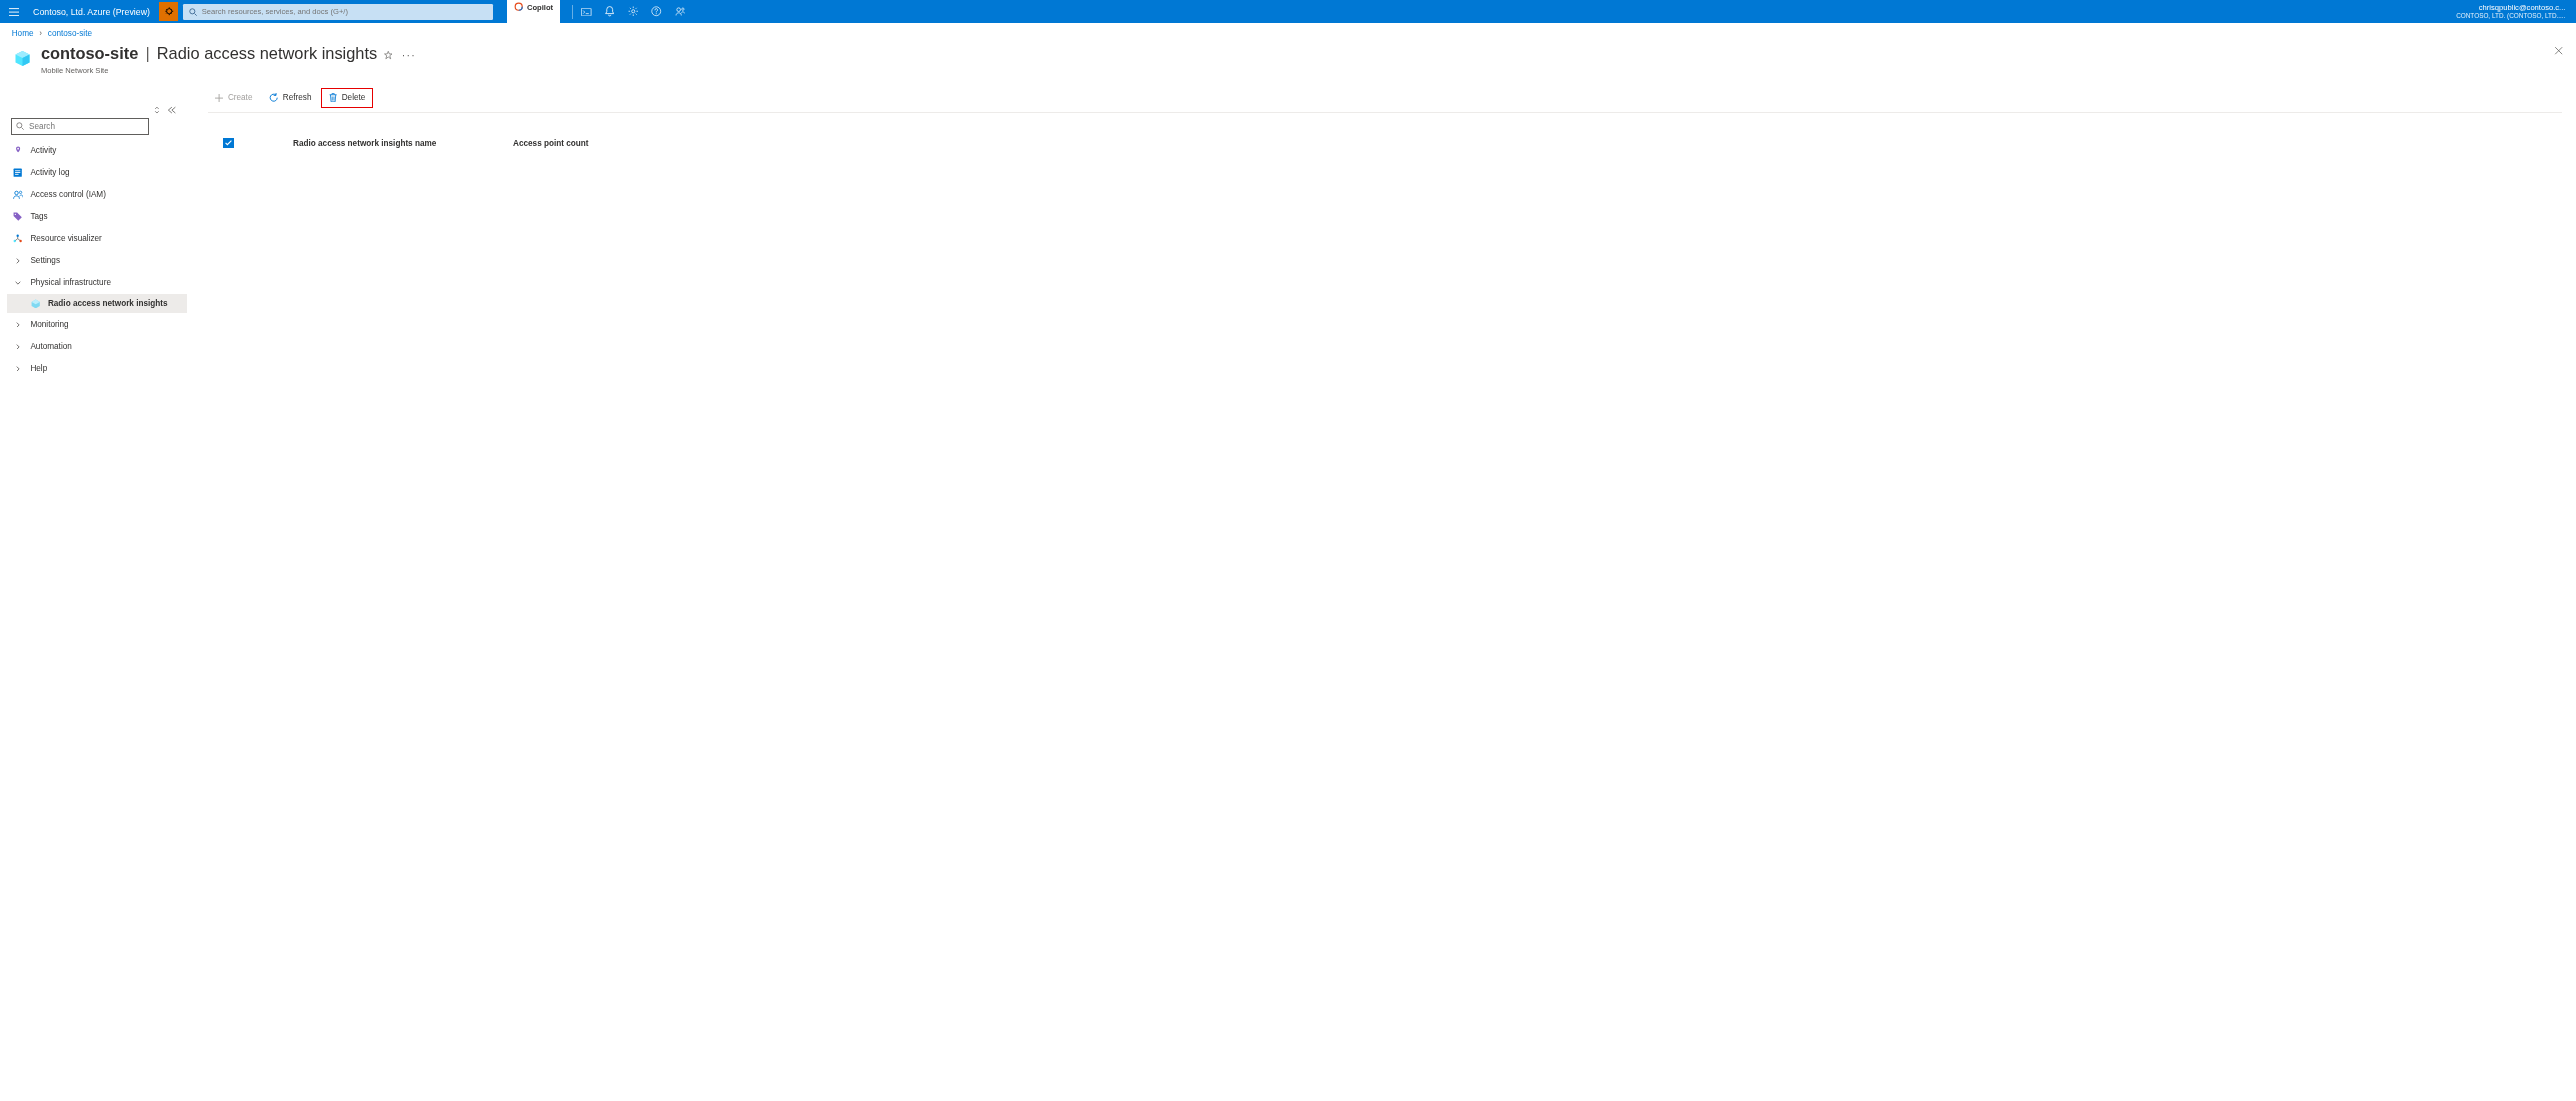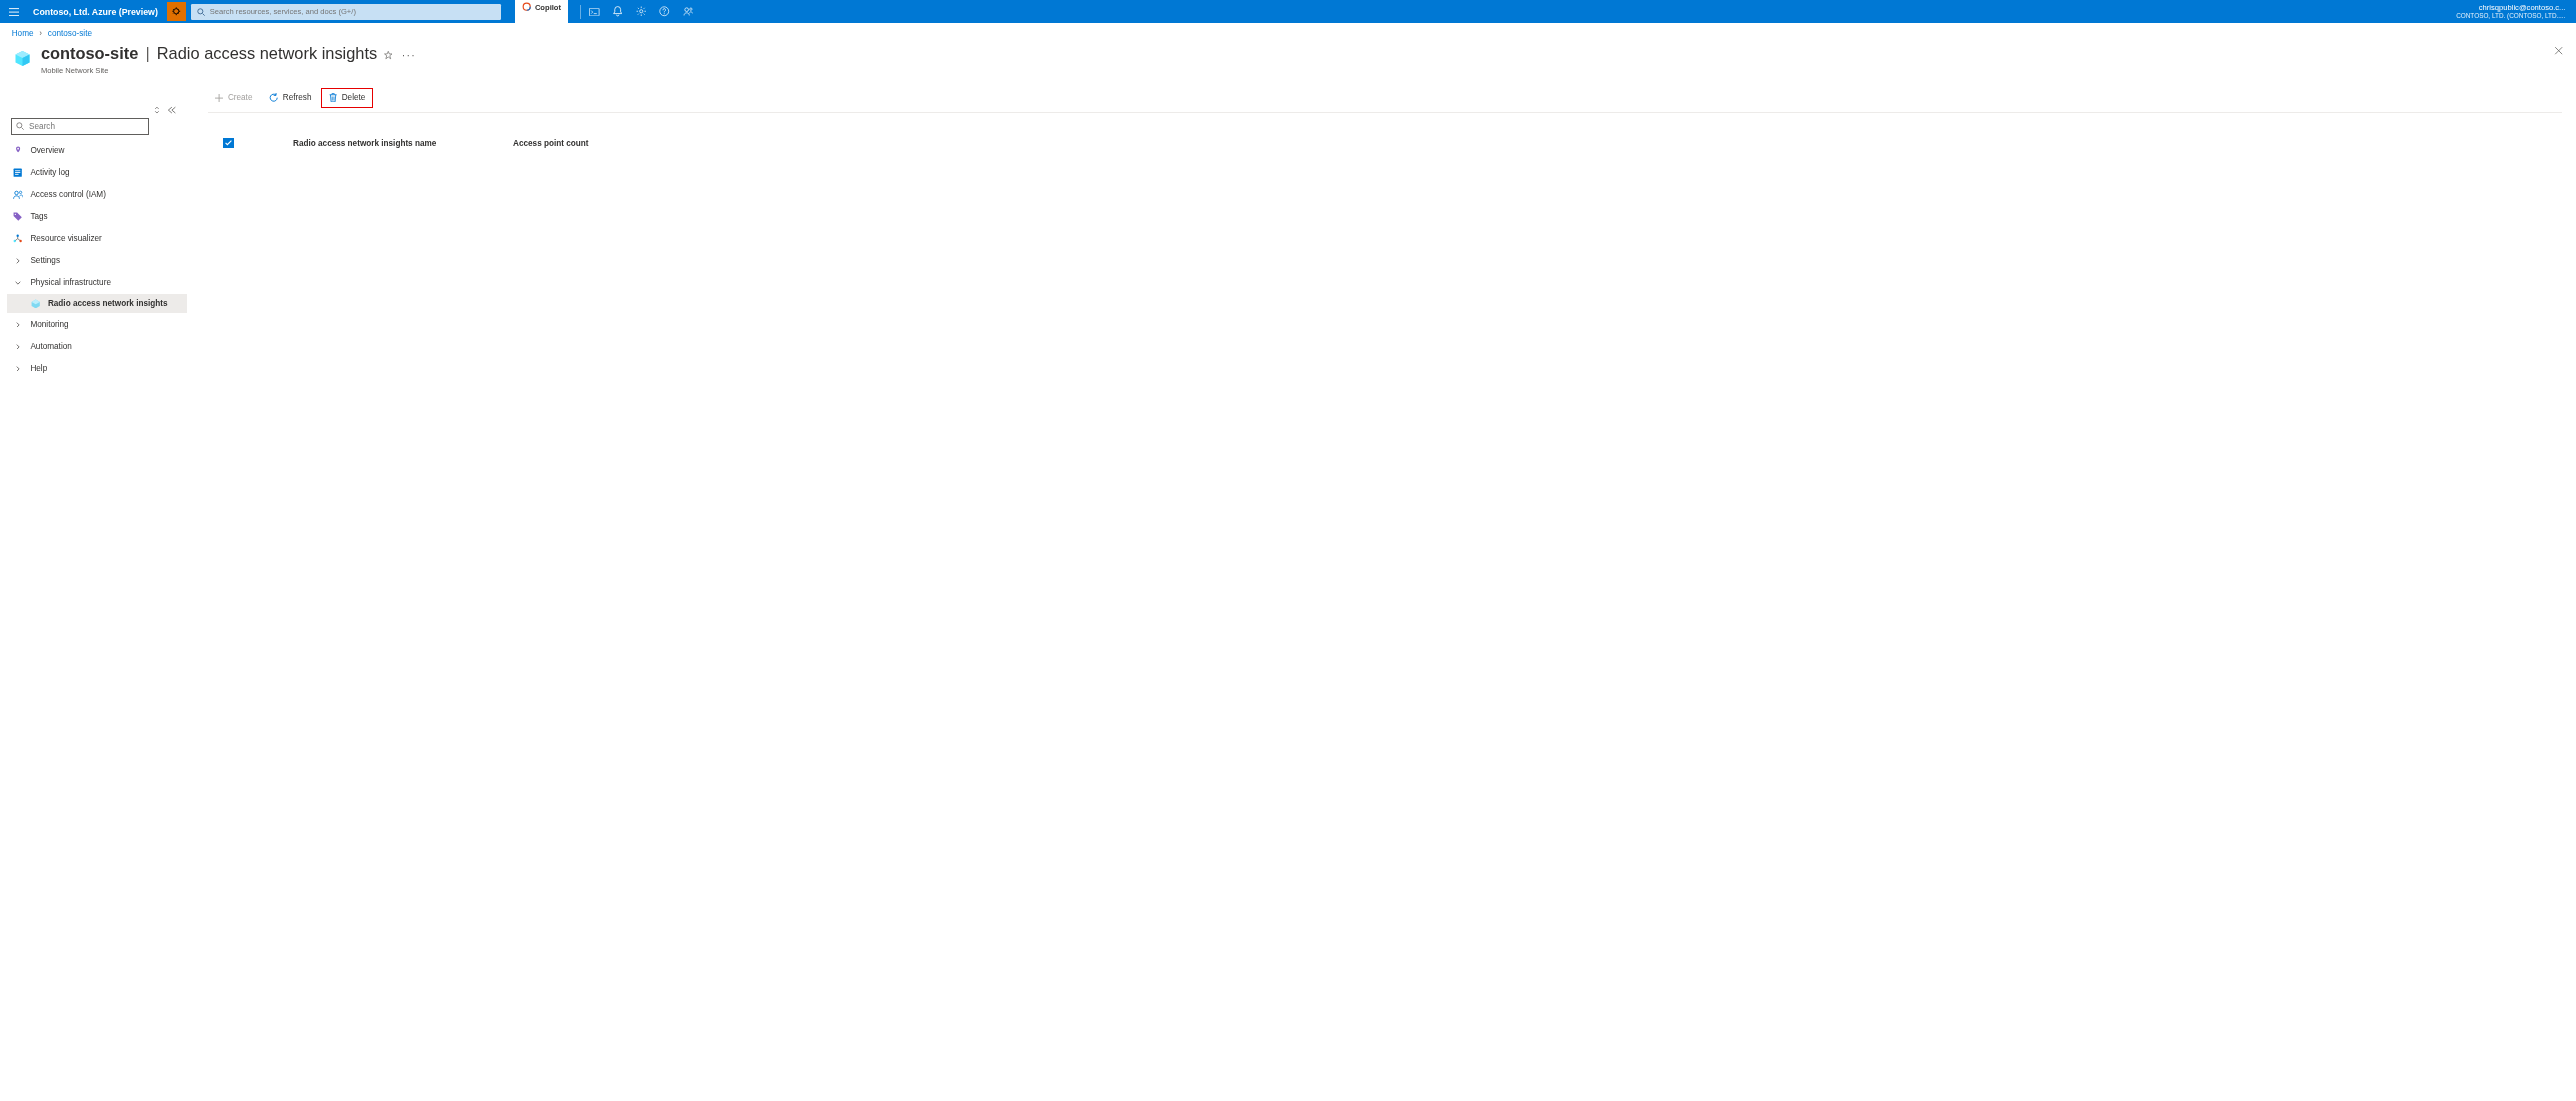--- a/index.html
+++ b/index.html
@@ -1,21 +1,21 @@
 <!DOCTYPE html>
 <html style="font-size:9.4px"><head>
 <meta charset="utf-8">
 <style>
   * { box-sizing: border-box; margin: 0; padding: 0; }
   body { font-family: "Segoe UI", Arial, sans-serif; font-size: 8.2px; color: #323130; background: #fff; }
   
   
   .topbar { background: #0078d4; height: 23.4px; display: flex; align-items: center; color: #fff; padding: 0 4.7px; gap: 4.7px; }
   .hamburger { width: 19px; height: 19px; display:flex; align-items:center; justify-content:center; cursor:pointer; }
-  .tenant-name { font-weight:700; font-size:8.8px; padding:0 4.7px; white-space:nowrap; }
+  .tenant-name { font-weight:400; font-size:8.8px; padding:0 4.7px; white-space:nowrap; }
   .bug-badge { background:#e07000; width:19px; height:19px; display:flex; align-items:center; justify-content:center; }
   .searchbar { flex:0 0 310px; background:#c7e0f4; height:16.4px; border-radius:1.2px; display:flex; align-items:center; padding:0 5.9px; gap:4.7px; color:#1b4a7a; }
   .searchbar input { background:transparent; border:none; outline:none; flex:1; font-size:7.6px; color:#1b4a7a; }
   .copilot-btn { background:#fff; color:#323130; height:16.4px; border-radius:2px; padding:17px 7px; display:flex; align-items:flex-end; gap:3.5px; font-weight:600; font-size:7.6px; margin-left:9.4px; }
   .toptools { display:flex; align-items:center; gap:0; margin-left:4.7px; }
   .topicon { width:23.4px; height:23.4px; display:flex; align-items:center; justify-content:center; cursor:pointer; }
   .topdivider { width:0.6px; height:14px; background:rgba(255,255,255,0.4); margin:0 2.3px; }
   .account { margin-left:auto; text-align:right; padding:0 5.9px; line-height:1.2; }
   .account .email { font-size:7.6px; }
   .account .dir { font-size:6.4px; opacity:0.9; }
@@ -206,21 +206,21 @@
       </div>
     </div>
 
     <div class="menu-item">
       <span class="micon">
           <svg width="8.2" height="10.5" viewBox="0 0 14 18">
             <path d="M7 1C5 1 3.5 2.5 3.5 4.5c0 3 3.5 6 3.5 6s3.5-3 3.5-6C10.5 2.5 9 1 7 1z" fill="#8661c5"></path>
             <circle cx="7" cy="4.5" r="1.5" fill="#fff"></circle>
           </svg>
         </span>
-      <span class="label-span">Overview</span>
+      <span class="label-span">Activity</span>
     </div>
     <div class="menu-item">
       <span class="micon">
           <svg width="9.4" height="9.4" viewBox="0 0 16 16">
             <rect x="1" y="1" width="14" height="14" rx="1" fill="#0078d4"></rect>
             <rect x="3.5" y="4" width="9" height="1.5" fill="#fff"></rect>
             <rect x="3.5" y="7" width="9" height="1.5" fill="#fff"></rect>
             <rect x="3.5" y="10" width="6" height="1.5" fill="#fff"></rect>
           </svg>
         </span>

